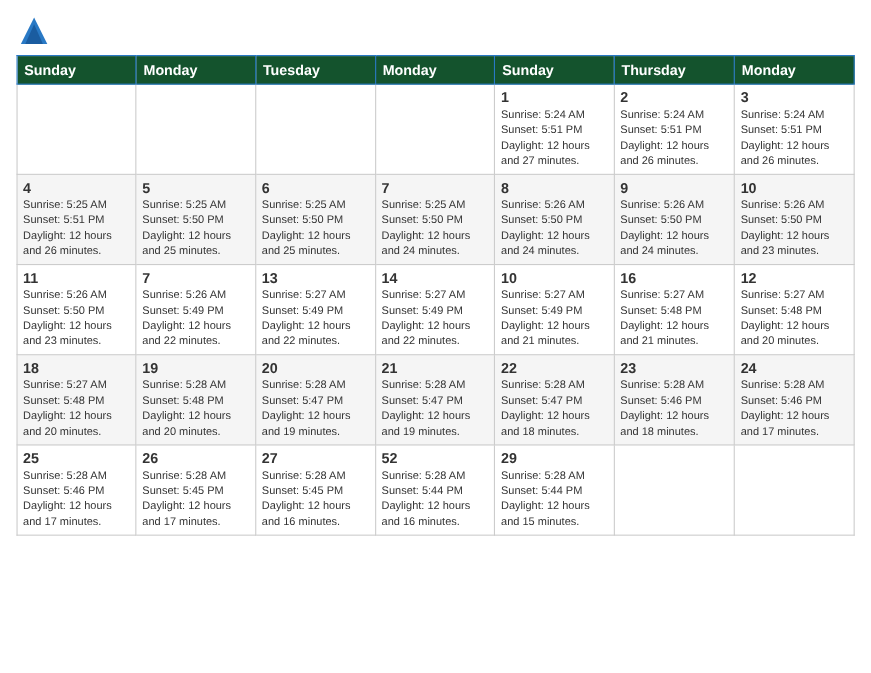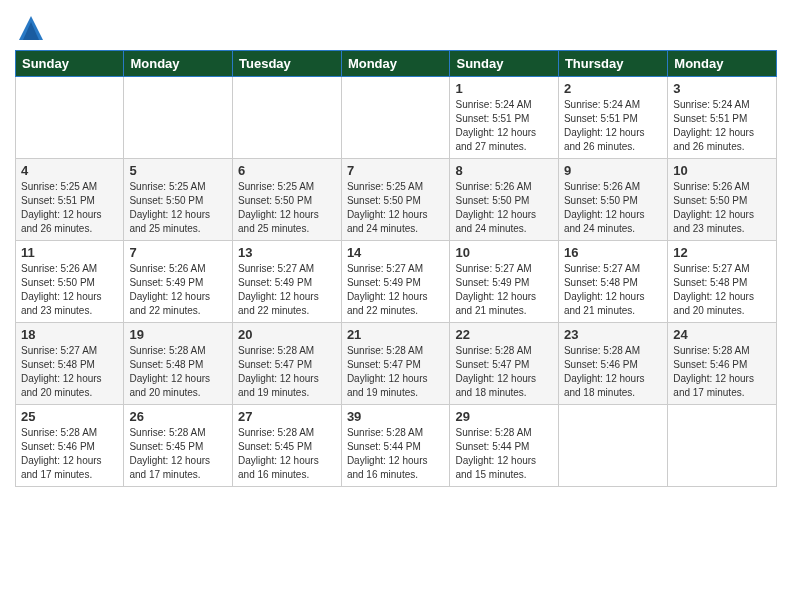--- a/index.html
+++ b/index.html
@@ -321,21 +321,21 @@
 and 17 minutes.</div>
         </td>
         <td>
           <span class="day-number">27</span>
           <div class="day-detail" style="white-space: pre-line;">Sunrise: 5:28 AM
 Sunset: 5:45 PM
 Daylight: 12 hours
 and 16 minutes.</div>
         </td>
         <td>
-          <span class="day-number">39</span>
+          <span class="day-number">52</span>
           <div class="day-detail" style="white-space: pre-line;">Sunrise: 5:28 AM
 Sunset: 5:44 PM
 Daylight: 12 hours
 and 16 minutes.</div>
         </td>
         <td>
           <span class="day-number">29</span>
           <div class="day-detail" style="white-space: pre-line;">Sunrise: 5:28 AM
 Sunset: 5:44 PM
 Daylight: 12 hours

